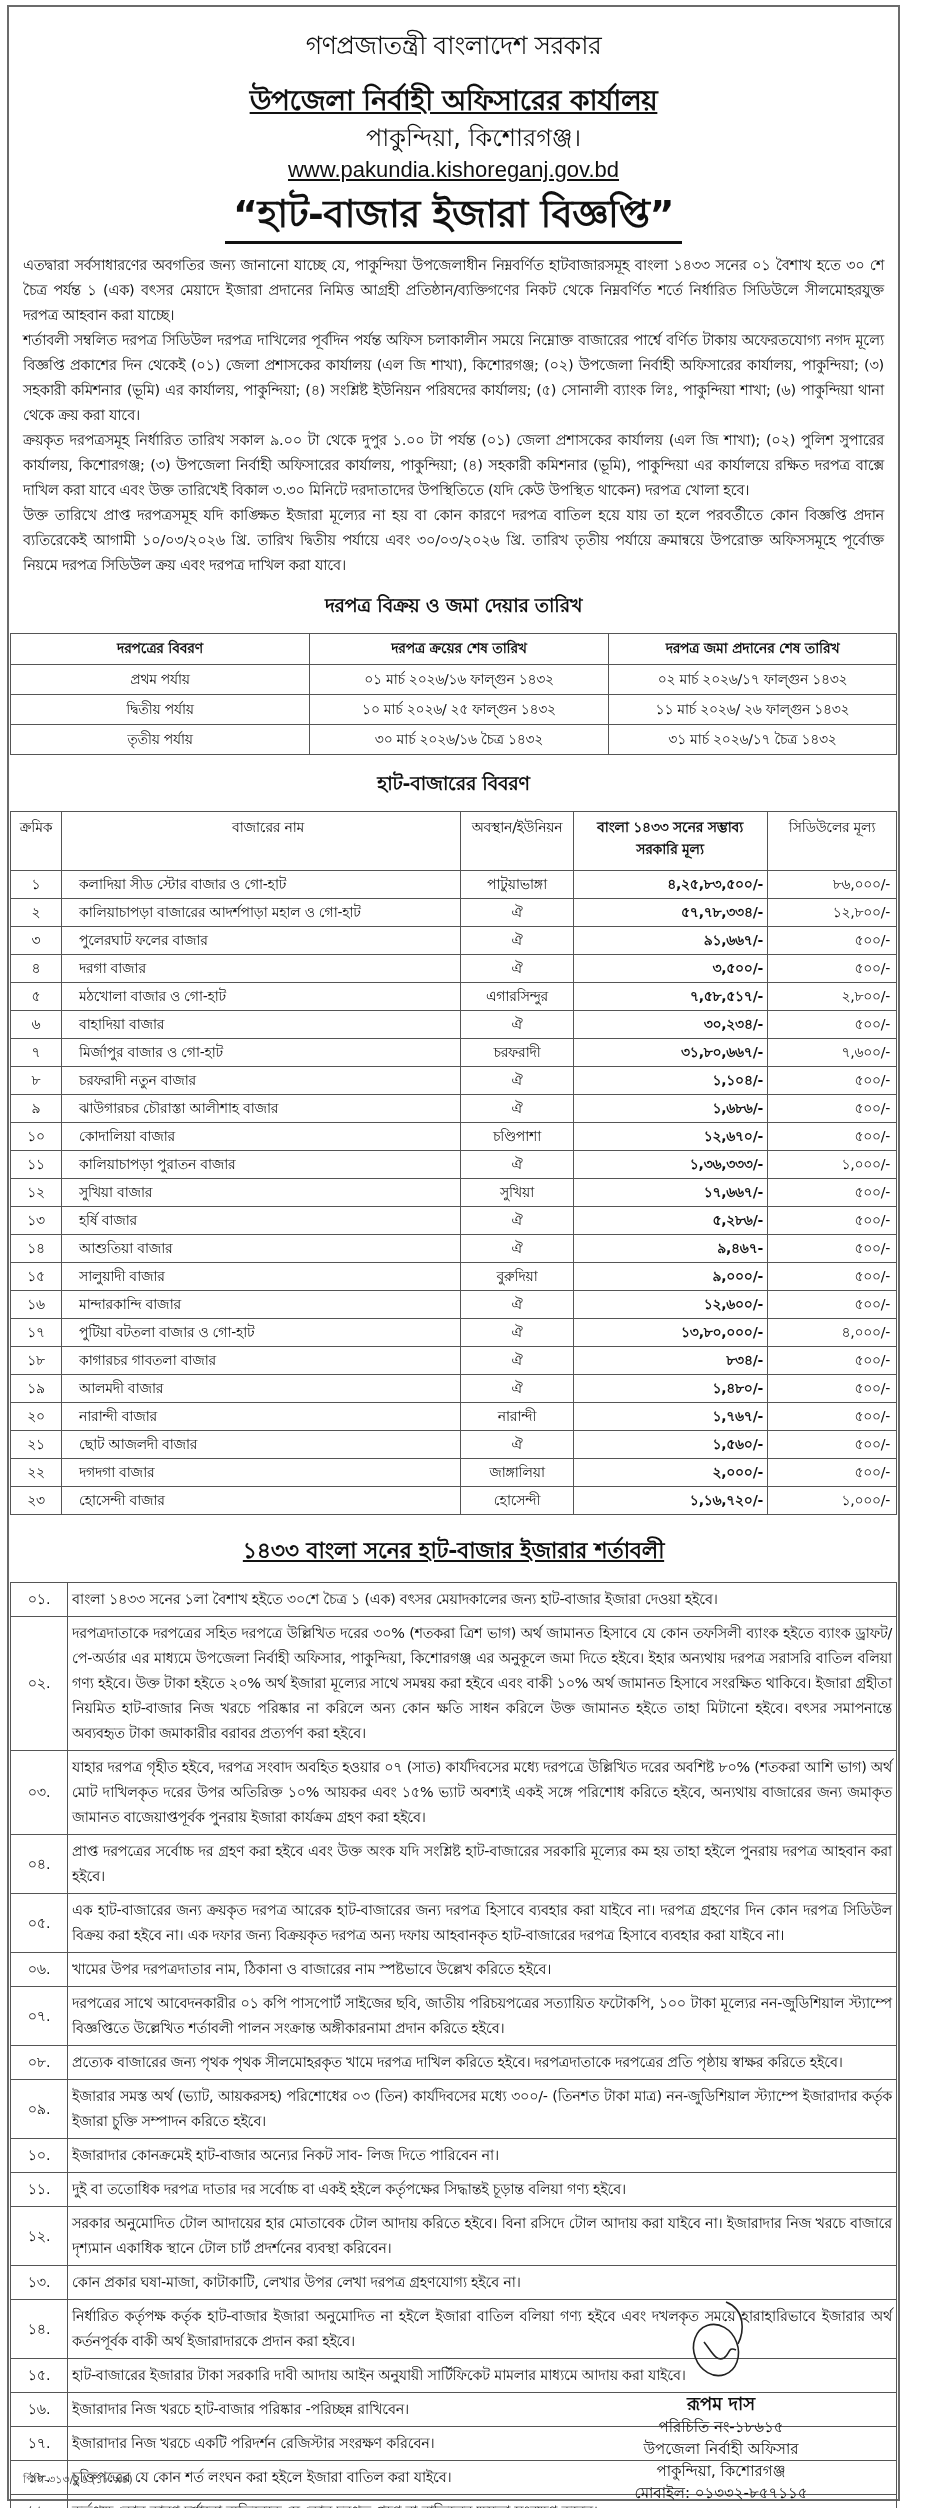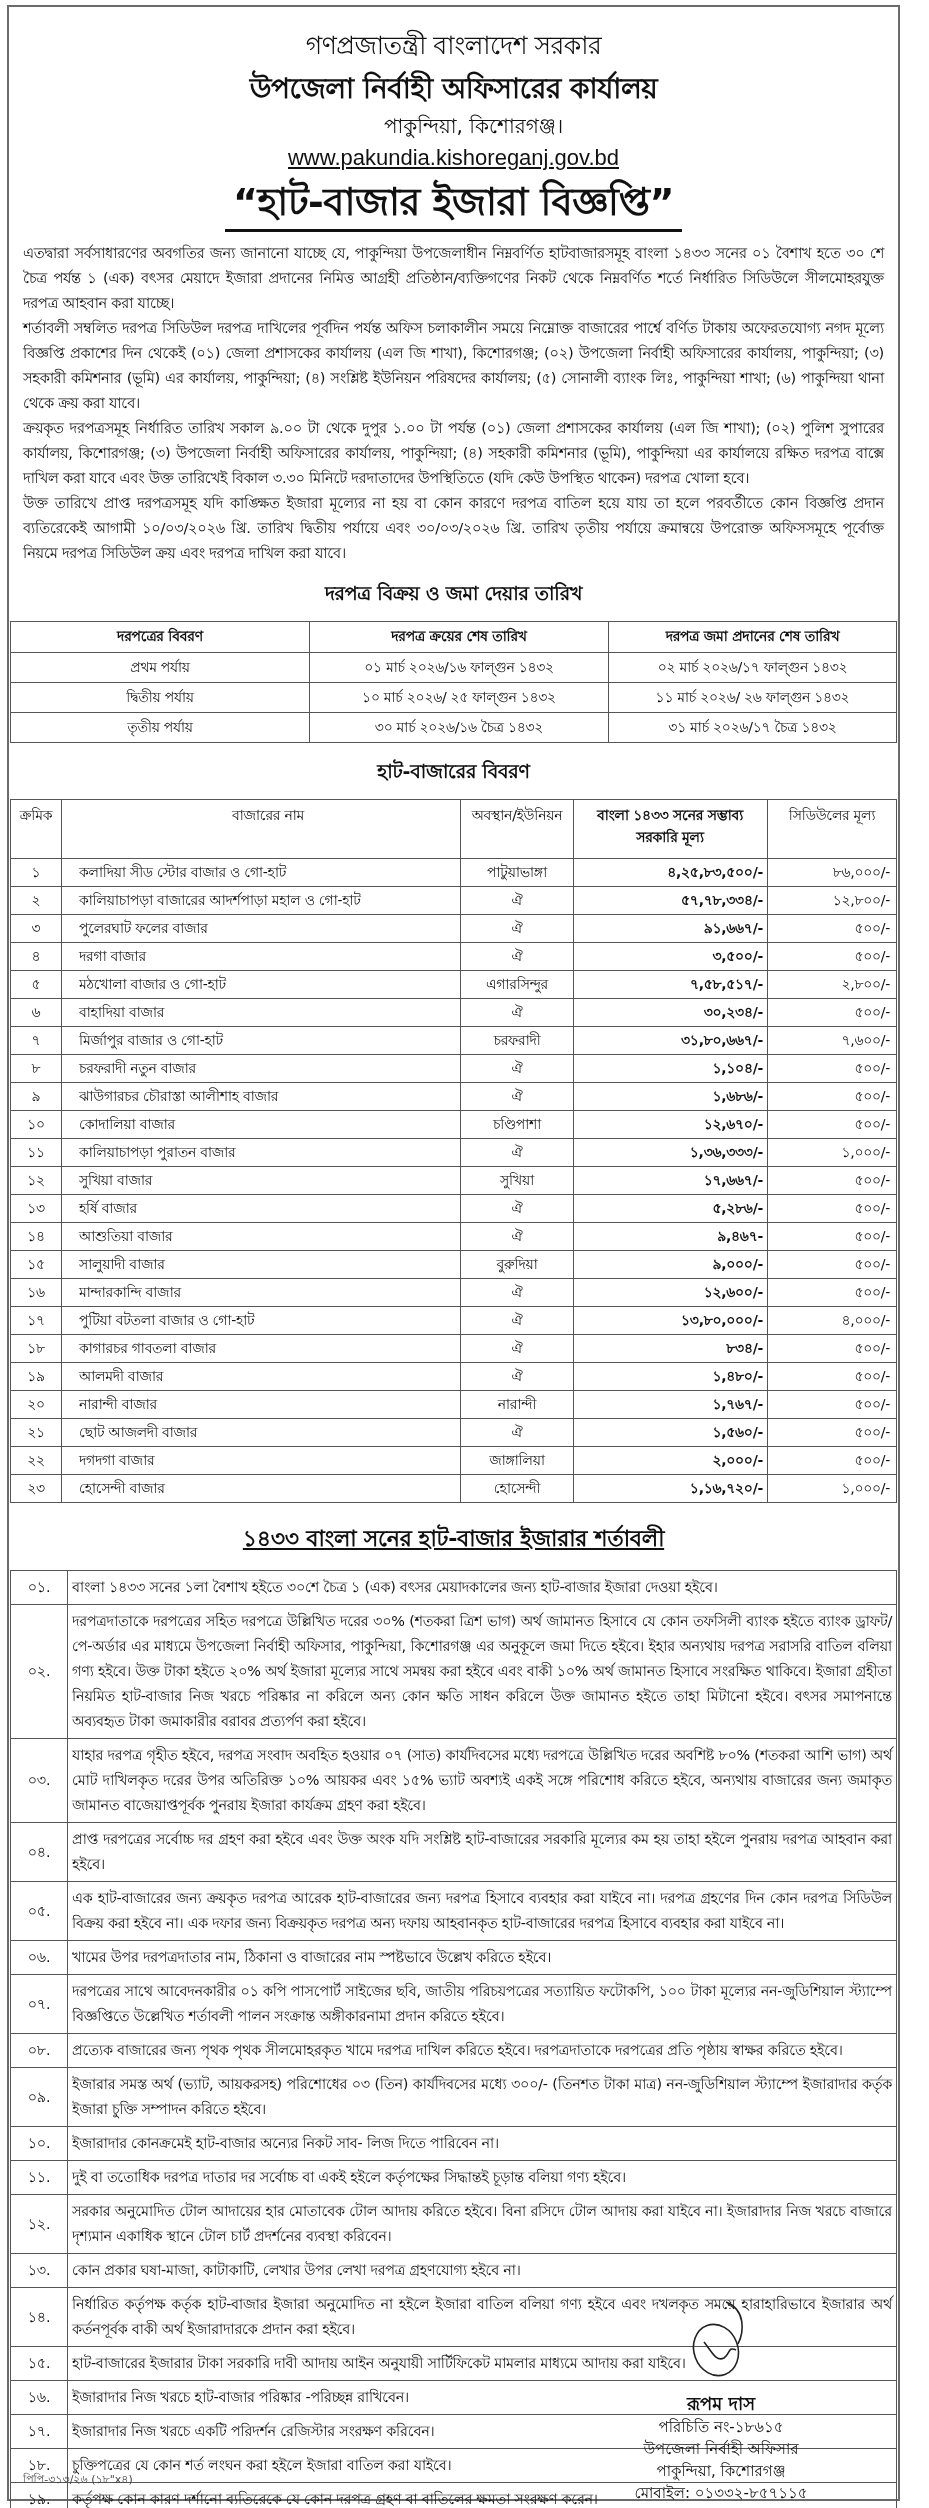--- a/index.html
+++ b/index.html
@@ -1,21 +1,21 @@
 <!DOCTYPE html>
 <html><head>
 <meta charset="utf-8">
 <style>
   html, body { margin: 0; padding: 0; background: #ffffff; }
   body { width: 929px; height: 2508px; overflow: hidden; font-family: "DejaVu Sans", "Liberation Sans", sans-serif; color: #111; }
   .page { position: absolute; left: 7px; top: 5px; width: 893px; height: 2496px; border: 2px solid #6b6b6b; box-sizing: border-box; background: #fff; }
   .hdr { text-align: center; }
   .gov { font-size: 25px; margin-top: 22px; line-height: 34px; letter-spacing: -0.5px; }
-  .office { font-size: 28px; font-weight: bold; line-height: 36px; margin-top: 8px; letter-spacing: -0.5px; }
-  .loc { font-size: 20px; line-height: 30px; margin-top: 4px; margin-left: 40px; }
+  .office { font-size: 28px; font-weight: bold; line-height: 36px; margin-top: 20px; letter-spacing: -0.5px; text-decoration: underline; }
+  .loc { font-size: 24px; line-height: 30px; margin-top: 4px; margin-left: 40px; }
   .web { font-family: Liberation Sans, sans-serif; font-size: 22px; text-decoration: underline; line-height: 30px; margin-top: 2px; }
   .title { font-size: 38px; font-weight: bold; line-height: 50px; margin-top: 4px; display: inline-block; border-bottom: 3px solid #111; padding: 0 8px 2px 8px; letter-spacing: -0.5px; }
   .para { font-size: 14.6px; line-height: 25px; margin: 8px 14px 0 14px; text-align: justify; letter-spacing: -0.3px; }
   .para + .para { margin-top: 0; }
   .sec-title { text-align: center; font-size: 19px; font-weight: bold; margin: 14px 0 10px 0; letter-spacing: -0.3px; }
   .sec-title.u { text-decoration: underline; font-size: 22px; margin: 18px 0 12px 0; }
   table { border-collapse: collapse; margin: 0 auto; width: 887px; font-size: 14px; letter-spacing: -0.3px; }
   td, th { border: 1px solid #555; }
   .dates th { font-weight: bold; height: 28px; font-size: 14px; }
   .dates td { text-align: center; height: 27px; font-size: 14px; }

